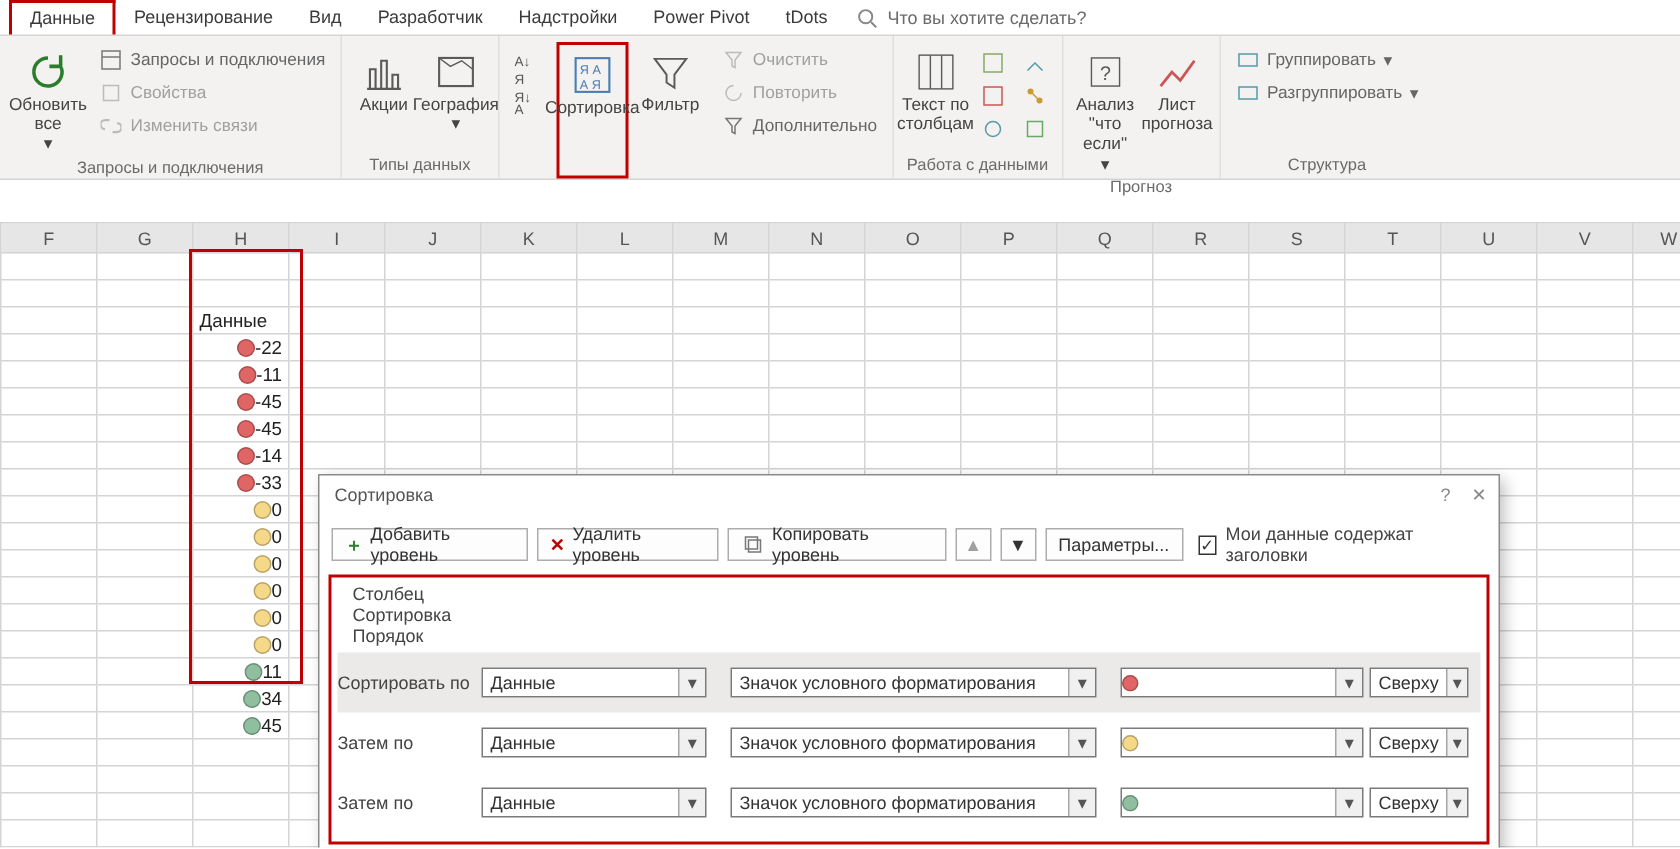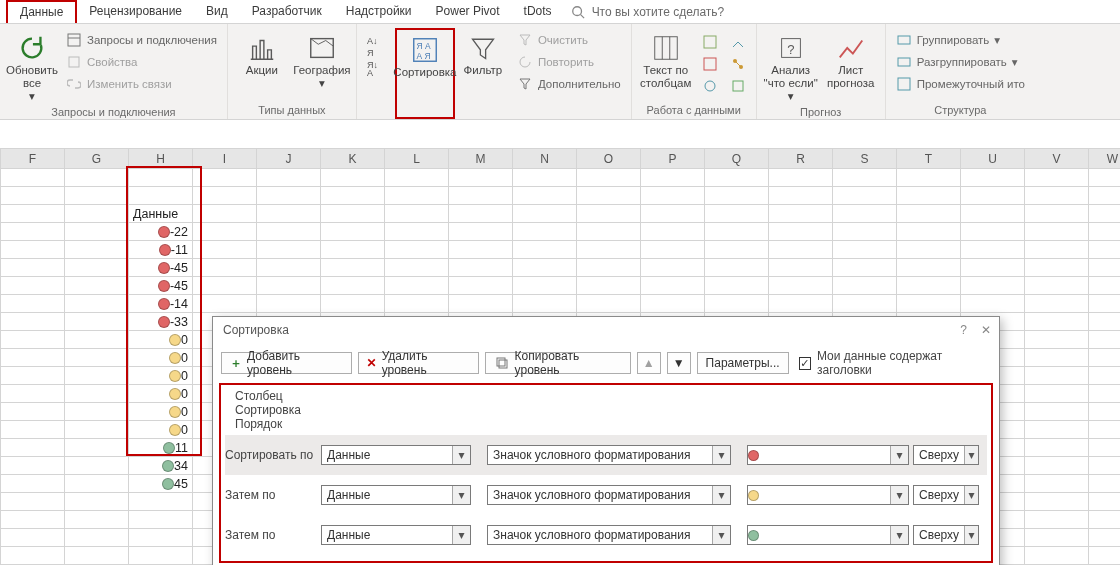--- a/index.html
+++ b/index.html
@@ -58,21 +58,21 @@
     text-align: center;
     font-size: 11px;
     color: #6a6a6a;
     padding: 2px 0 3px;
   }
   .big-btn {
     display: flex;
     flex-direction: column;
     align-items: center;
     justify-content: flex-start;
-    width: 60px;
+    width: 48px;
     padding: 4px 2px 0;
     text-align: center;
     line-height: 1.15;
     font-size: 11.5px;
   }
   .big-btn .icon { width: 32px; height: 32px; display:flex; align-items:center; justify-content:center; }
   .big-btn.narrow{width:56px;}
   .small-rows { display: flex; flex-direction: column; padding: 2px 4px; gap: 2px; }
   .small-btn { display: flex; align-items: center; gap: 5px; font-size: 11.5px; color: #666; height: 20px; padding: 0 2px; white-space:nowrap;}
   .small-btn.disabled { color: #a0a0a0; }
@@ -415,28 +415,20 @@
             </span>
           <span>Группировать</span> ▾
         </div>
         <div class="small-btn">
           <span class="sm-icon">
               <svg width="14" height="14">
                 <rect x="1" y="3" width="12" height="8" fill="none" stroke="#59a"></rect>
               </svg>
             </span>
           <span>Разгруппировать</span> ▾
-        </div>
-        <div class="small-btn">
-          <span class="sm-icon">
-              <svg width="14" height="14">
-                <rect x="1" y="1" width="12" height="12" fill="none" stroke="#59a"></rect>
-              </svg>
-            </span>
-          <span>Промежуточный ито</span>
         </div>
       </div>
     </div>
     <div class="group-label">Структура</div>
   </div>
 </div>
 
 <div class="sheet-wrap">
   <table class="grid">
     <colgroup>

